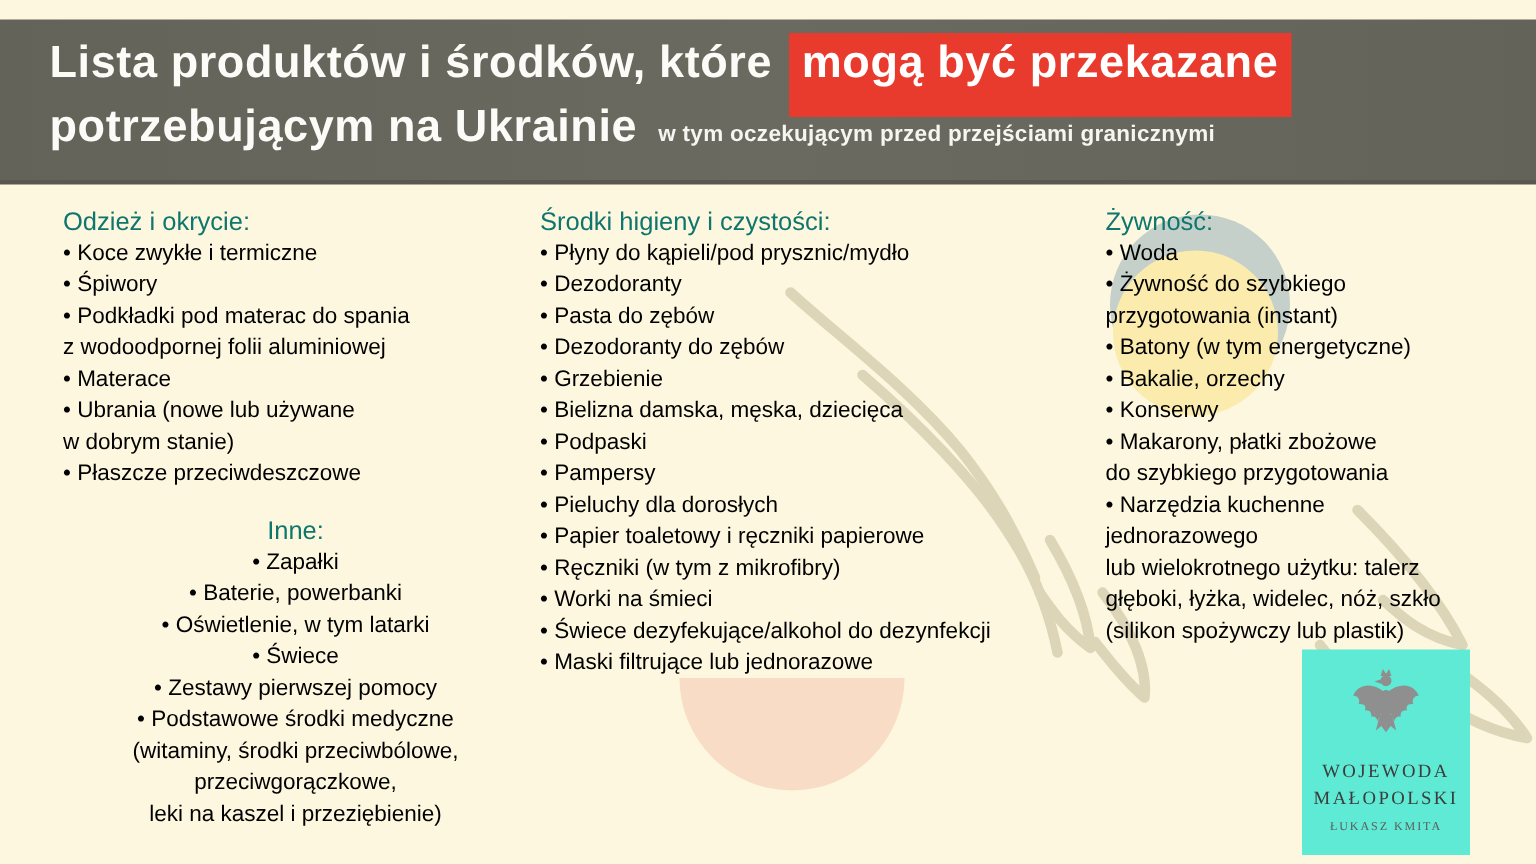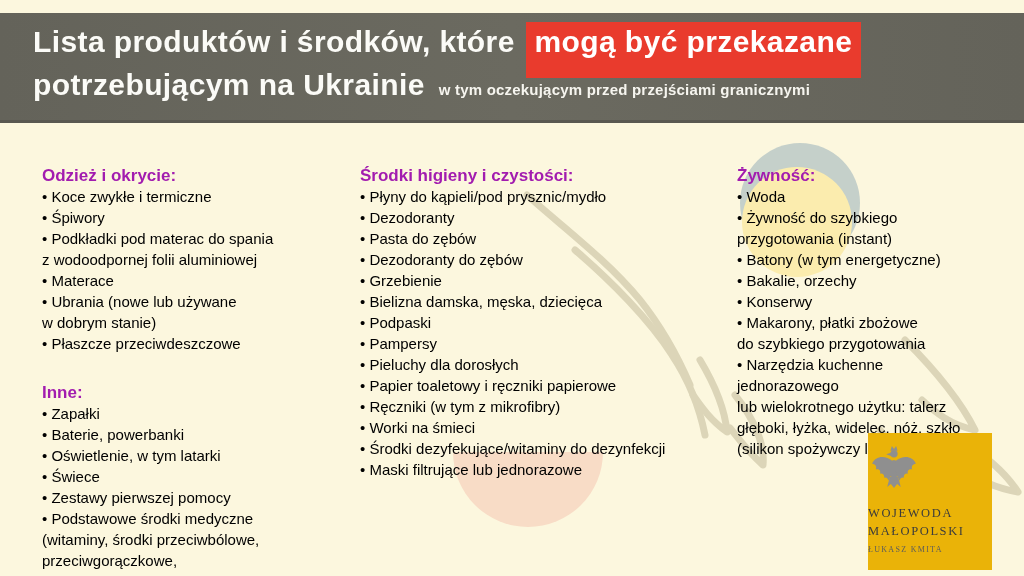--- a/index.html
+++ b/index.html
@@ -48,28 +48,28 @@
     width: 150px; height: 75px;
     border-radius: 0 0 150px 150px;
     background: #f8dcc6;
   }
   .sketch { position: absolute; left: 0; top: 0; pointer-events: none; }
   
   .col { position: absolute; top: 137px; font-size: 15px; line-height: 21px; }
   .col-1 { left: 42px;  width: 310px; }
   .col-2 { left: 360px; width: 360px; }
   .col-3 { left: 737px; width: 245px; }
-  .section + .section { margin-top: 17px; }
-  .section-heading { font-size: 17px; font-weight: 700; color: #a21caf; line-height: 21px; margin-top: 28px; }
+  .section + .section { margin-top: 17px; text-align: center; }
+  .section-heading { font-size: 17px; font-weight: 400; color: #0f766e; line-height: 21px; }
   .item { white-space: pre-line; color: #000000; }
   
   .logo-box {
     position: absolute; left: 868px; top: 433px;
-    width: 124px; height: 137px;
-    background: #eab308; 
+    width: 112px; height: 137px;
+    background: #5eead4; text-align: center;
   }
   .eagle { margin-top: 11px; }
   .logo-line { font-family: "Liberation Serif", serif; font-size: 12.5px;
     letter-spacing: 1.6px; color: #3c3c3c; line-height: 18px; }
   .logo-sub { font-family: "Liberation Serif", serif; font-size: 8px;
     letter-spacing: 1.3px; color: #5c5c5c; margin-top: 5px; }
 </style>
 </head>
 <body>
 
@@ -135,21 +135,21 @@
       <div class="item">• Pasta do zębów</div>
       <div class="item">• Dezodoranty do zębów</div>
       <div class="item">• Grzebienie</div>
       <div class="item">• Bielizna damska, męska, dziecięca</div>
       <div class="item">• Podpaski</div>
       <div class="item">• Pampersy</div>
       <div class="item">• Pieluchy dla dorosłych</div>
       <div class="item">• Papier toaletowy i ręczniki papierowe</div>
       <div class="item">• Ręczniki (w tym z mikrofibry)</div>
       <div class="item">• Worki na śmieci</div>
-      <div class="item">• Środki dezyfekujące/witaminy do dezynfekcji</div>
+      <div class="item">• Świece dezyfekujące/alkohol do dezynfekcji</div>
       <div class="item">• Maski filtrujące lub jednorazowe</div>
     </div>
   </div>
 
   <div class="col col-3">
     <div class="section">
       <div class="section-heading">Żywność:</div>
       <div class="item">• Woda</div>
       <div class="item">• Żywność do szybkiego
 przygotowania (instant)</div>

